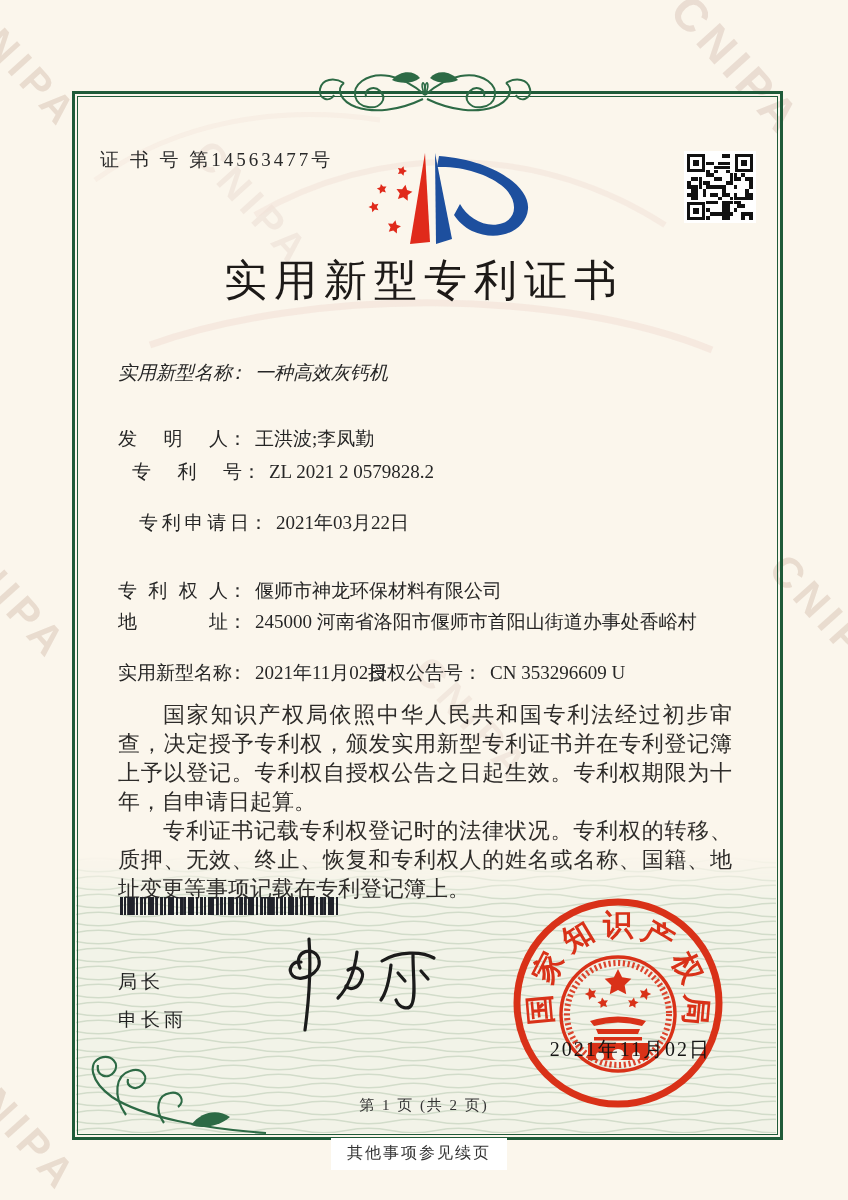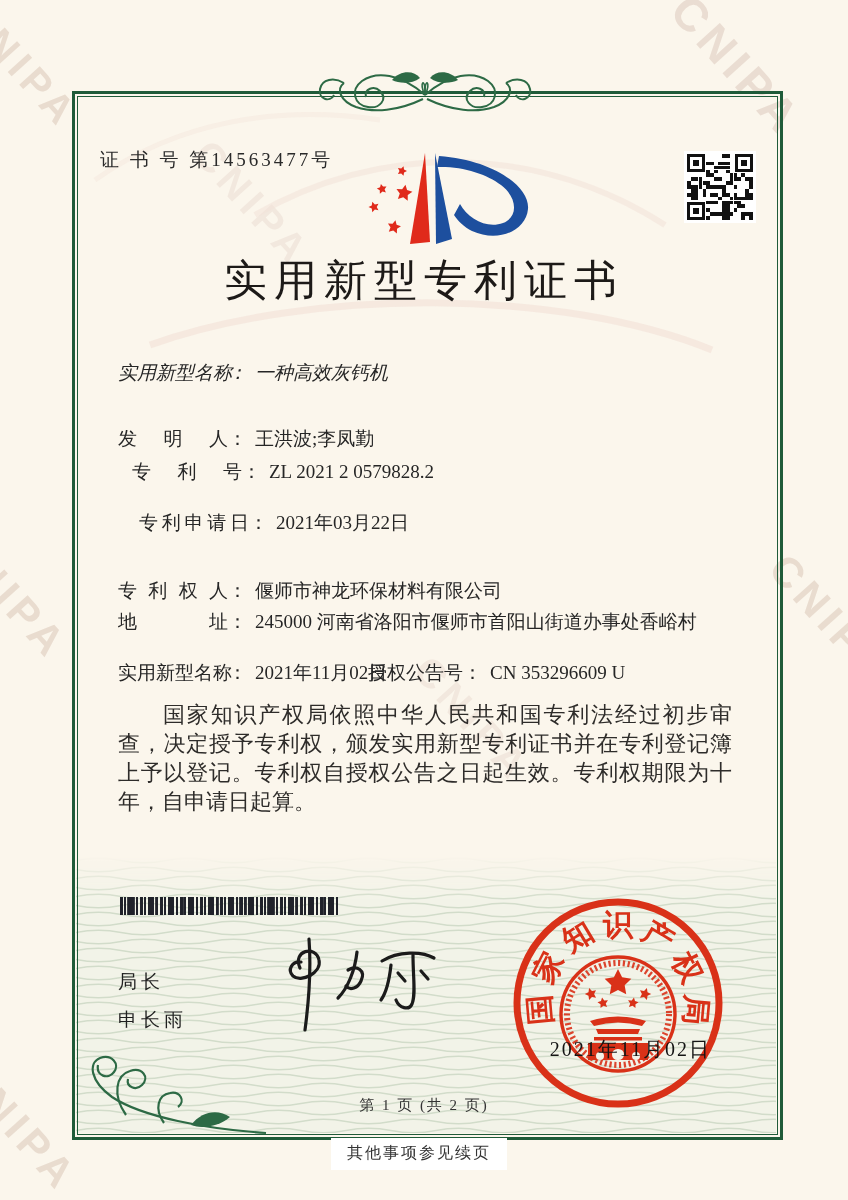--- a/index.html
+++ b/index.html
@@ -268,20 +268,21 @@
 </div>
 <div class="row" style="top:660px;">
   <span class="flabel">实用新型名称</span><span>：</span><span class="fvalue">2021年11月02日</span>
   <span class="pair2" style="left:250px;">
     <span>授权公告号</span><span>：</span><span class="fvalue">CN 353296609 U</span>
   </span>
 </div>
 
 <div class="bodytext">
   <p>国家知识产权局依照中华人民共和国专利法经过初步审查，决定授予专利权，颁发实用新型专利证书并在专利登记簿上予以登记。专利权自授权公告之日起生效。专利权期限为十年，自申请日起算。</p>
+  <p>专利证书记载专利权登记时的法律状况。专利权的转移、质押、无效、终止、恢复和专利权人的姓名或名称、国籍、地址变更等事项记载在专利登记簿上。</p>
 </div>
 
 <div class="barcode"></div>
 
 <div class="officer" style="top:969px;">局长</div>
 <div class="officer" style="top:1007px;">申长雨</div>
 
 <svg id="sig" width="200" height="110" viewBox="0 0 200 110">
   <g fill="none" stroke="#1b1b1b" stroke-width="3.2" stroke-linecap="round">
     <path d="M38,34 C30,16 54,11 57,26 C60,39 39,49 31,42 C25,36 30,27 39,28"></path>

